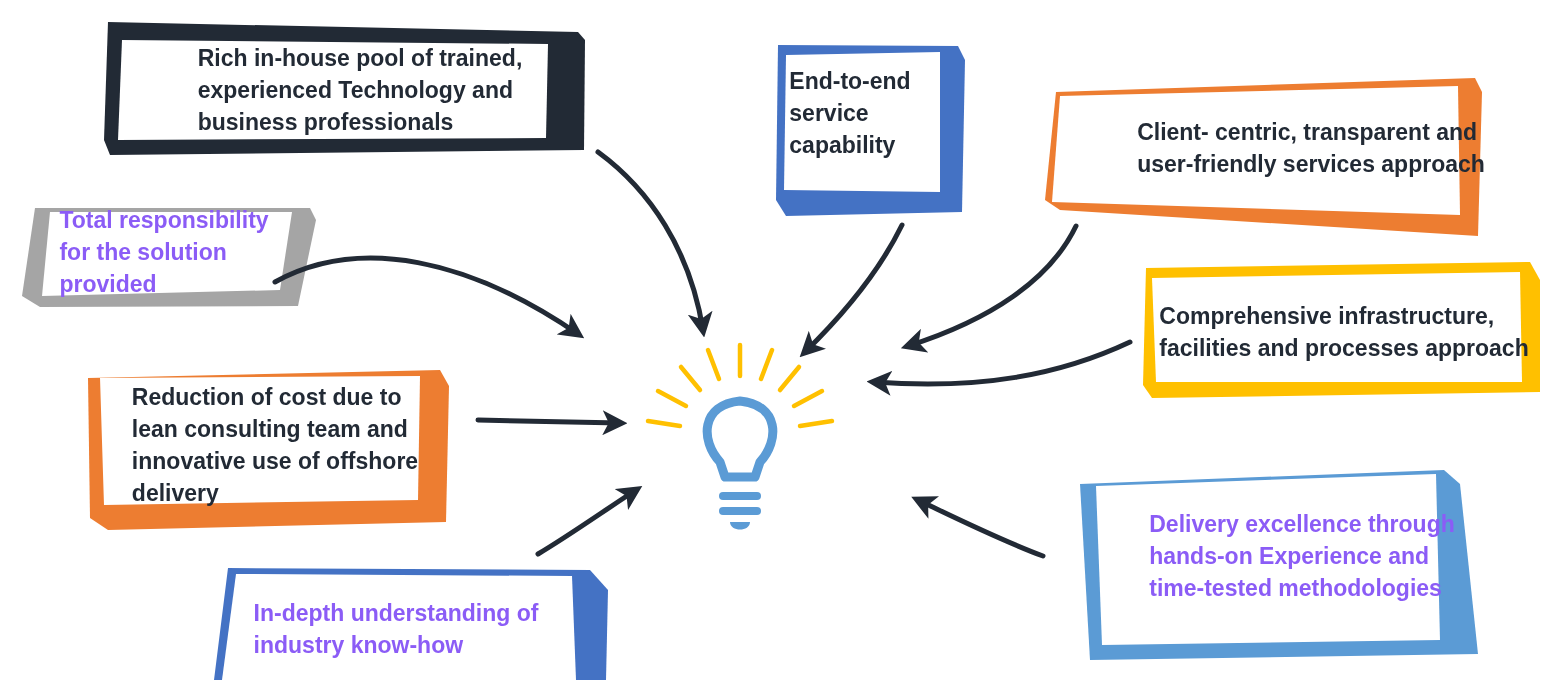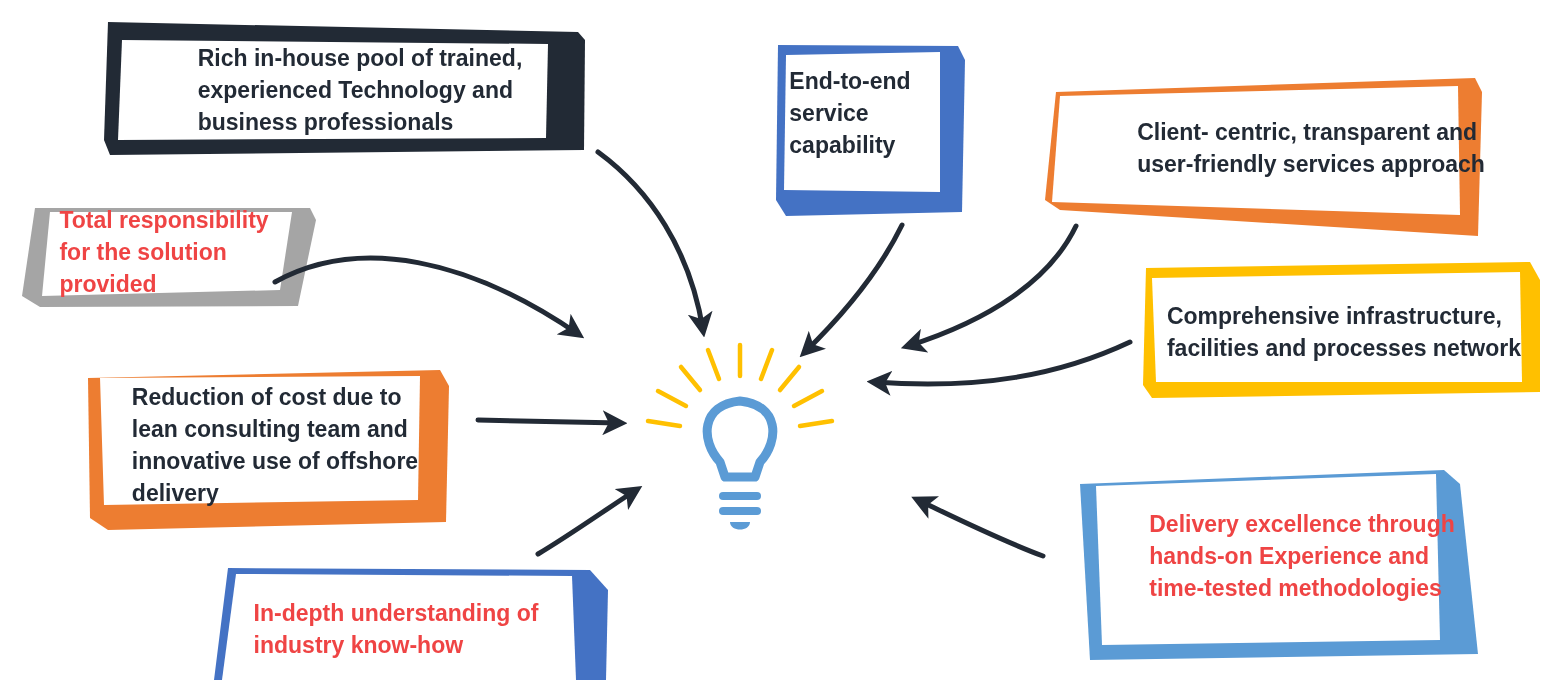--- a/index.html
+++ b/index.html
@@ -2,21 +2,21 @@
 <html><head>
 <meta charset="utf-8">
 <style>
   html, body { margin:0; padding:0; background:#ffffff; }
   body { width:1557px; height:680px; position:relative; overflow:hidden;
          font-family:"Liberation Sans", "DejaVu Sans", sans-serif; }
   svg.canvas { position:absolute; left:0; top:0; }
   .box-text { position:absolute; display:flex; align-items:center; justify-content:center;
               font-weight:bold; font-size:23px; line-height:32px;
               color:#222a35; white-space:pre-line; }
-  .box-text.black { color:#ef4444; }
+  .box-text.black { color:#8b5cf6; }
 </style>
 </head>
 <body>
 
 <svg class="canvas" width="1557" height="680" viewBox="0 0 1557 680">
   <defs>
     <marker id="ah" viewBox="0 0 10 10" refX="7" refY="5" markerWidth="5" markerHeight="5" orient="auto-start-reverse">
       <path d="M0,0 L10,5 L0,10 L2.5,5 Z" fill="#222a35"></path>
     </marker>
   </defs>
@@ -89,21 +89,21 @@
 business professionals</div>
 <div class="box-text" style="left:786px; top:58px; width:128px; height:110px;">End-to-end
 service
 capability</div>
 <div class="box-text" style="left:1114px; top:108px; width:394px; height:80px;">Client- centric, transparent and
 user-friendly services approach</div>
 <div class="box-text black" style="left:46px; top:204px; width:236px; height:96px;">Total responsibility
 for the solution
 provided</div>
 <div class="box-text" style="left:1156px; top:292px; width:376px; height:80px;">Comprehensive infrastructure,
-facilities and processes network</div>
+facilities and processes approach</div>
 <div class="box-text" style="left:116px; top:380px; width:318px; height:130px;">Reduction of cost due to
 lean consulting team and
 innovative use of offshore
 delivery</div>
 <div class="box-text black" style="left:1134px; top:506px; width:336px; height:100px;">Delivery excellence through
 hands-on Experience and
 time-tested methodologies</div>
 <div class="box-text black" style="left:228px; top:596px; width:336px; height:66px;">In-depth understanding of
 industry know-how</div>
 

